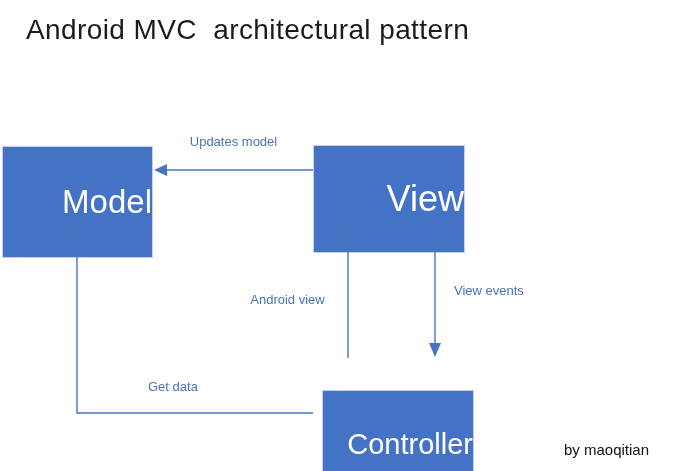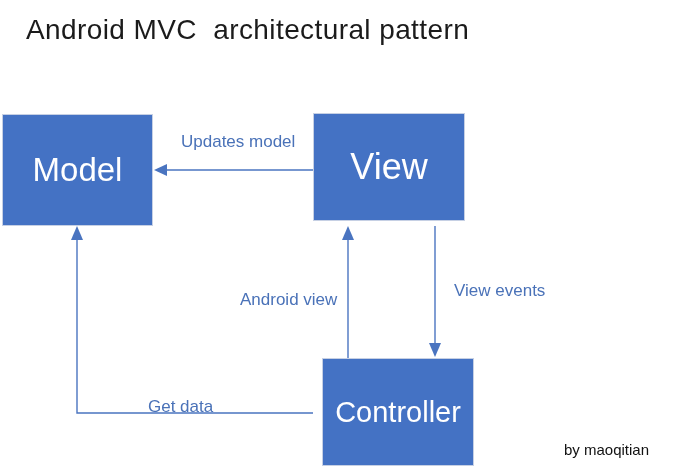--- a/index.html
+++ b/index.html
@@ -32,50 +32,51 @@
     color: var(--title);
     white-space: pre;
   }
   .node {
     position: absolute;
     background: var(--node-fill);
     border: 1px solid var(--node-border);
     color: var(--node-text);
     display: flex;
     align-items: center;
-    justify-content: center;
+    justify-content: flex-end;
+    margin-top: 32px;
   }
   .node-model      { left: 2px;   top: 114px; width: 151px; height: 112px; font-size: 33px; }
   .node-view       { left: 313px; top: 113px; width: 152px; height: 108px; font-size: 36px; }
   .node-controller { left: 322px; top: 358px; width: 152px; height: 108px; font-size: 29px; }
   .arrows-layer {
     position: absolute;
     left: 0; top: 0; width: 678px; height: 471px;
     pointer-events: none;
   }
   .arrow-line {
     stroke: var(--arrow);
     stroke-width: 1.4;
     fill: none;
   }
   .arrow-head {
     fill: var(--arrow);
     stroke: none;
   }
   .edge-label {
     position: absolute;
-    font-size: 17px;
+    font-size: 13px;
     line-height: 17px;
     color: var(--edge-label);
     white-space: nowrap;
   }
   .label-updates-model { left: 181px; top: 133px; width: 105px; text-align: center; }
   .label-updates-view  { left: 240px; top: 291px; width: 95px;  text-align: center; }
   .label-user-events   { left: 454px; top: 282px; }
-  .label-get-data      { left: 148px; top: 378px; margin-top: 20px; }
+  .label-get-data      { left: 148px; top: 378px; }
   .byline {
     position: absolute;
     right: 29px; top: 441px;
     font-size: 15px;
     color: #111111;
     margin-left: 28px;
   }
 </style>
 </head>
 <body>

